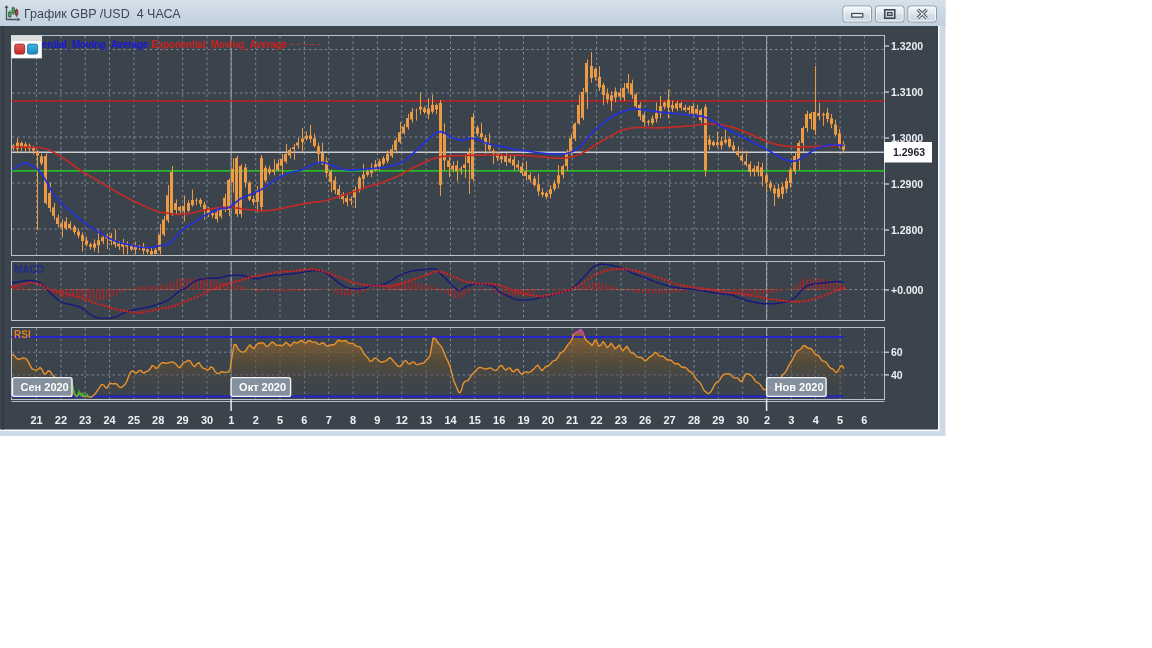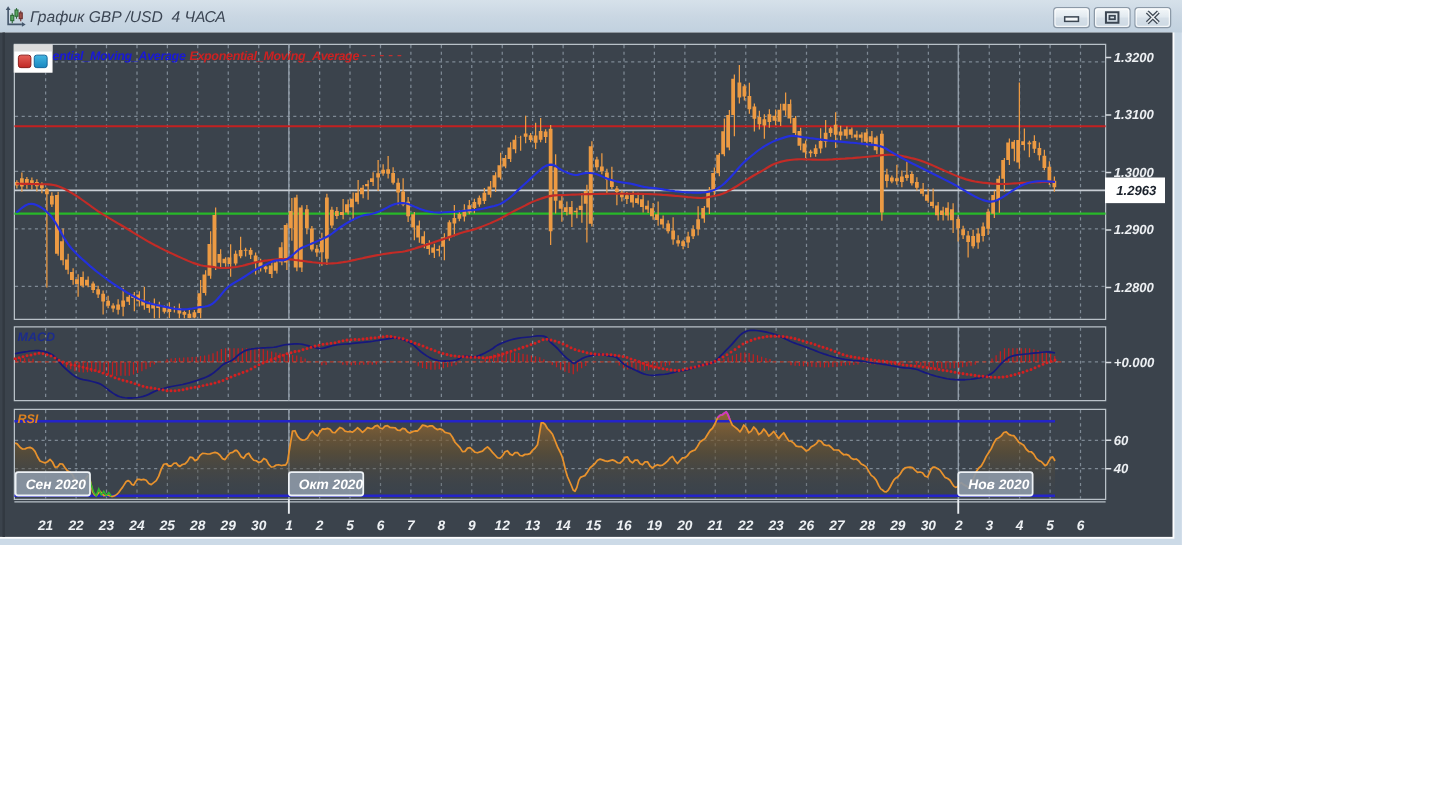--- a/index.html
+++ b/index.html
@@ -1,15 +1,15 @@
 <!DOCTYPE html>
 <html><head><meta charset="utf-8">
 <style>
 html,body{margin:0;padding:0;background:#ffffff;width:1152px;height:648px;overflow:hidden;}
-#wrap{position:absolute;left:0;top:0;font-style:italic;}
+#wrap{position:absolute;left:0;top:0;}
 </style></head>
 <body>
 <div id="wrap">
 <svg width="946" height="436" viewBox="0 0 946 436" shape-rendering="auto">
 <defs>
 <linearGradient id="titlegrad" x1="0" y1="0" x2="0" y2="1">
 <stop offset="0" stop-color="#d6e1ea"></stop>
           <stop offset="0.5" stop-color="#cad7e3"></stop>
           <stop offset="1" stop-color="#c1d1df"></stop>
 </linearGradient>

